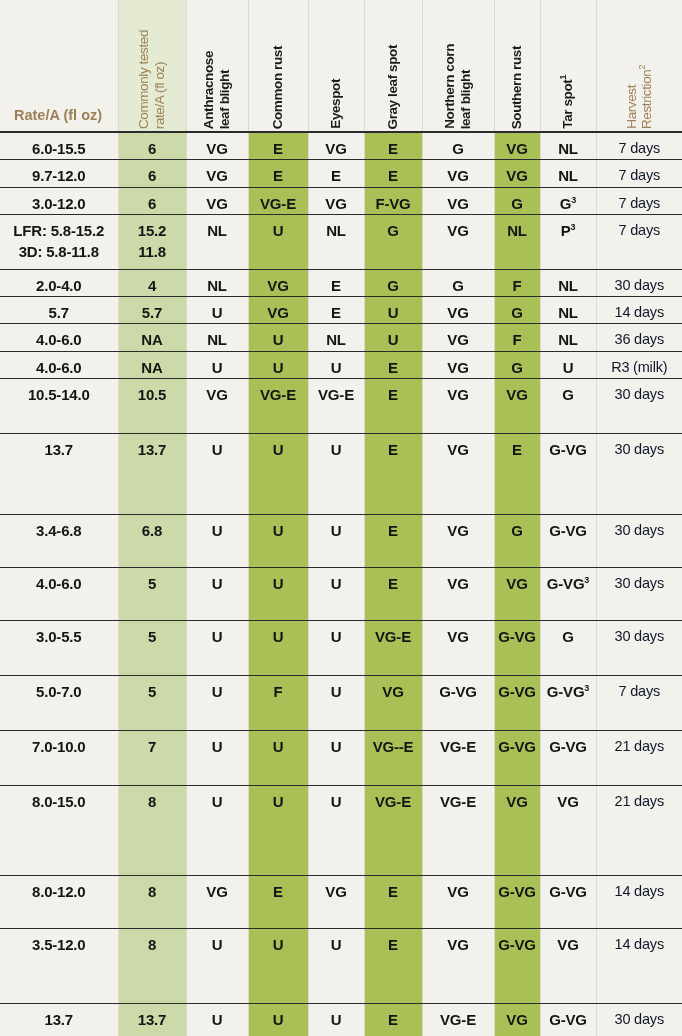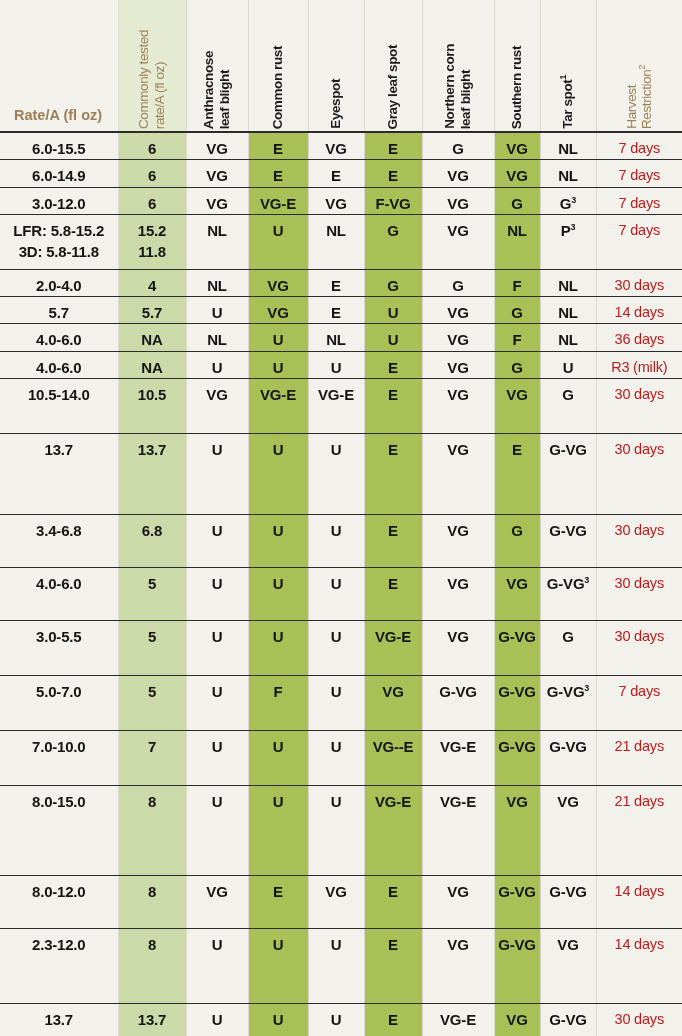--- a/index.html
+++ b/index.html
@@ -107,21 +107,21 @@
   }
   tbody tr td { border-bottom: 1.6px solid #2b2b2b; }
 
   td.first { border-left: none; }
   td.last  { border-right: none; }
 
   td.tint-light { background: #ccd9a8; }
   td.tint-dark  { background: #a8c055; }
 
   td.harvest {
-    color: #b91c1c;
+    color: #0f172a;
     font-weight: normal;
     font-size: 14.5px;
     border-right: none;
   }
 
   .cellpad { padding-top: 5px; display: block; }
 
   .stackline { display: block; line-height: 1.42; }
 </style>
 </head>
@@ -249,21 +249,21 @@
           </td>
           <td class="last harvest">
             <span class="cellpad">
               <span class="stackline">7 days</span>
             </span>
           </td>
         </tr>
         <tr style="height: 27px;">
           <td class="first">
             <span class="cellpad">
-              <span class="stackline">6.0-14.9</span>
+              <span class="stackline">9.7-12.0</span>
             </span>
           </td>
           <td class="tint-light">
             <span class="cellpad">
               <span class="stackline">6</span>
             </span>
           </td>
           <td class="">
             <span class="cellpad">
               <span class="stackline">VG</span>
@@ -1083,21 +1083,21 @@
           </td>
           <td class="last harvest">
             <span class="cellpad">
               <span class="stackline">14 days</span>
             </span>
           </td>
         </tr>
         <tr style="height: 75px;">
           <td class="first">
             <span class="cellpad">
-              <span class="stackline">2.3-12.0</span>
+              <span class="stackline">3.5-12.0</span>
             </span>
           </td>
           <td class="tint-light">
             <span class="cellpad">
               <span class="stackline">8</span>
             </span>
           </td>
           <td class="">
             <span class="cellpad">
               <span class="stackline">U</span>

